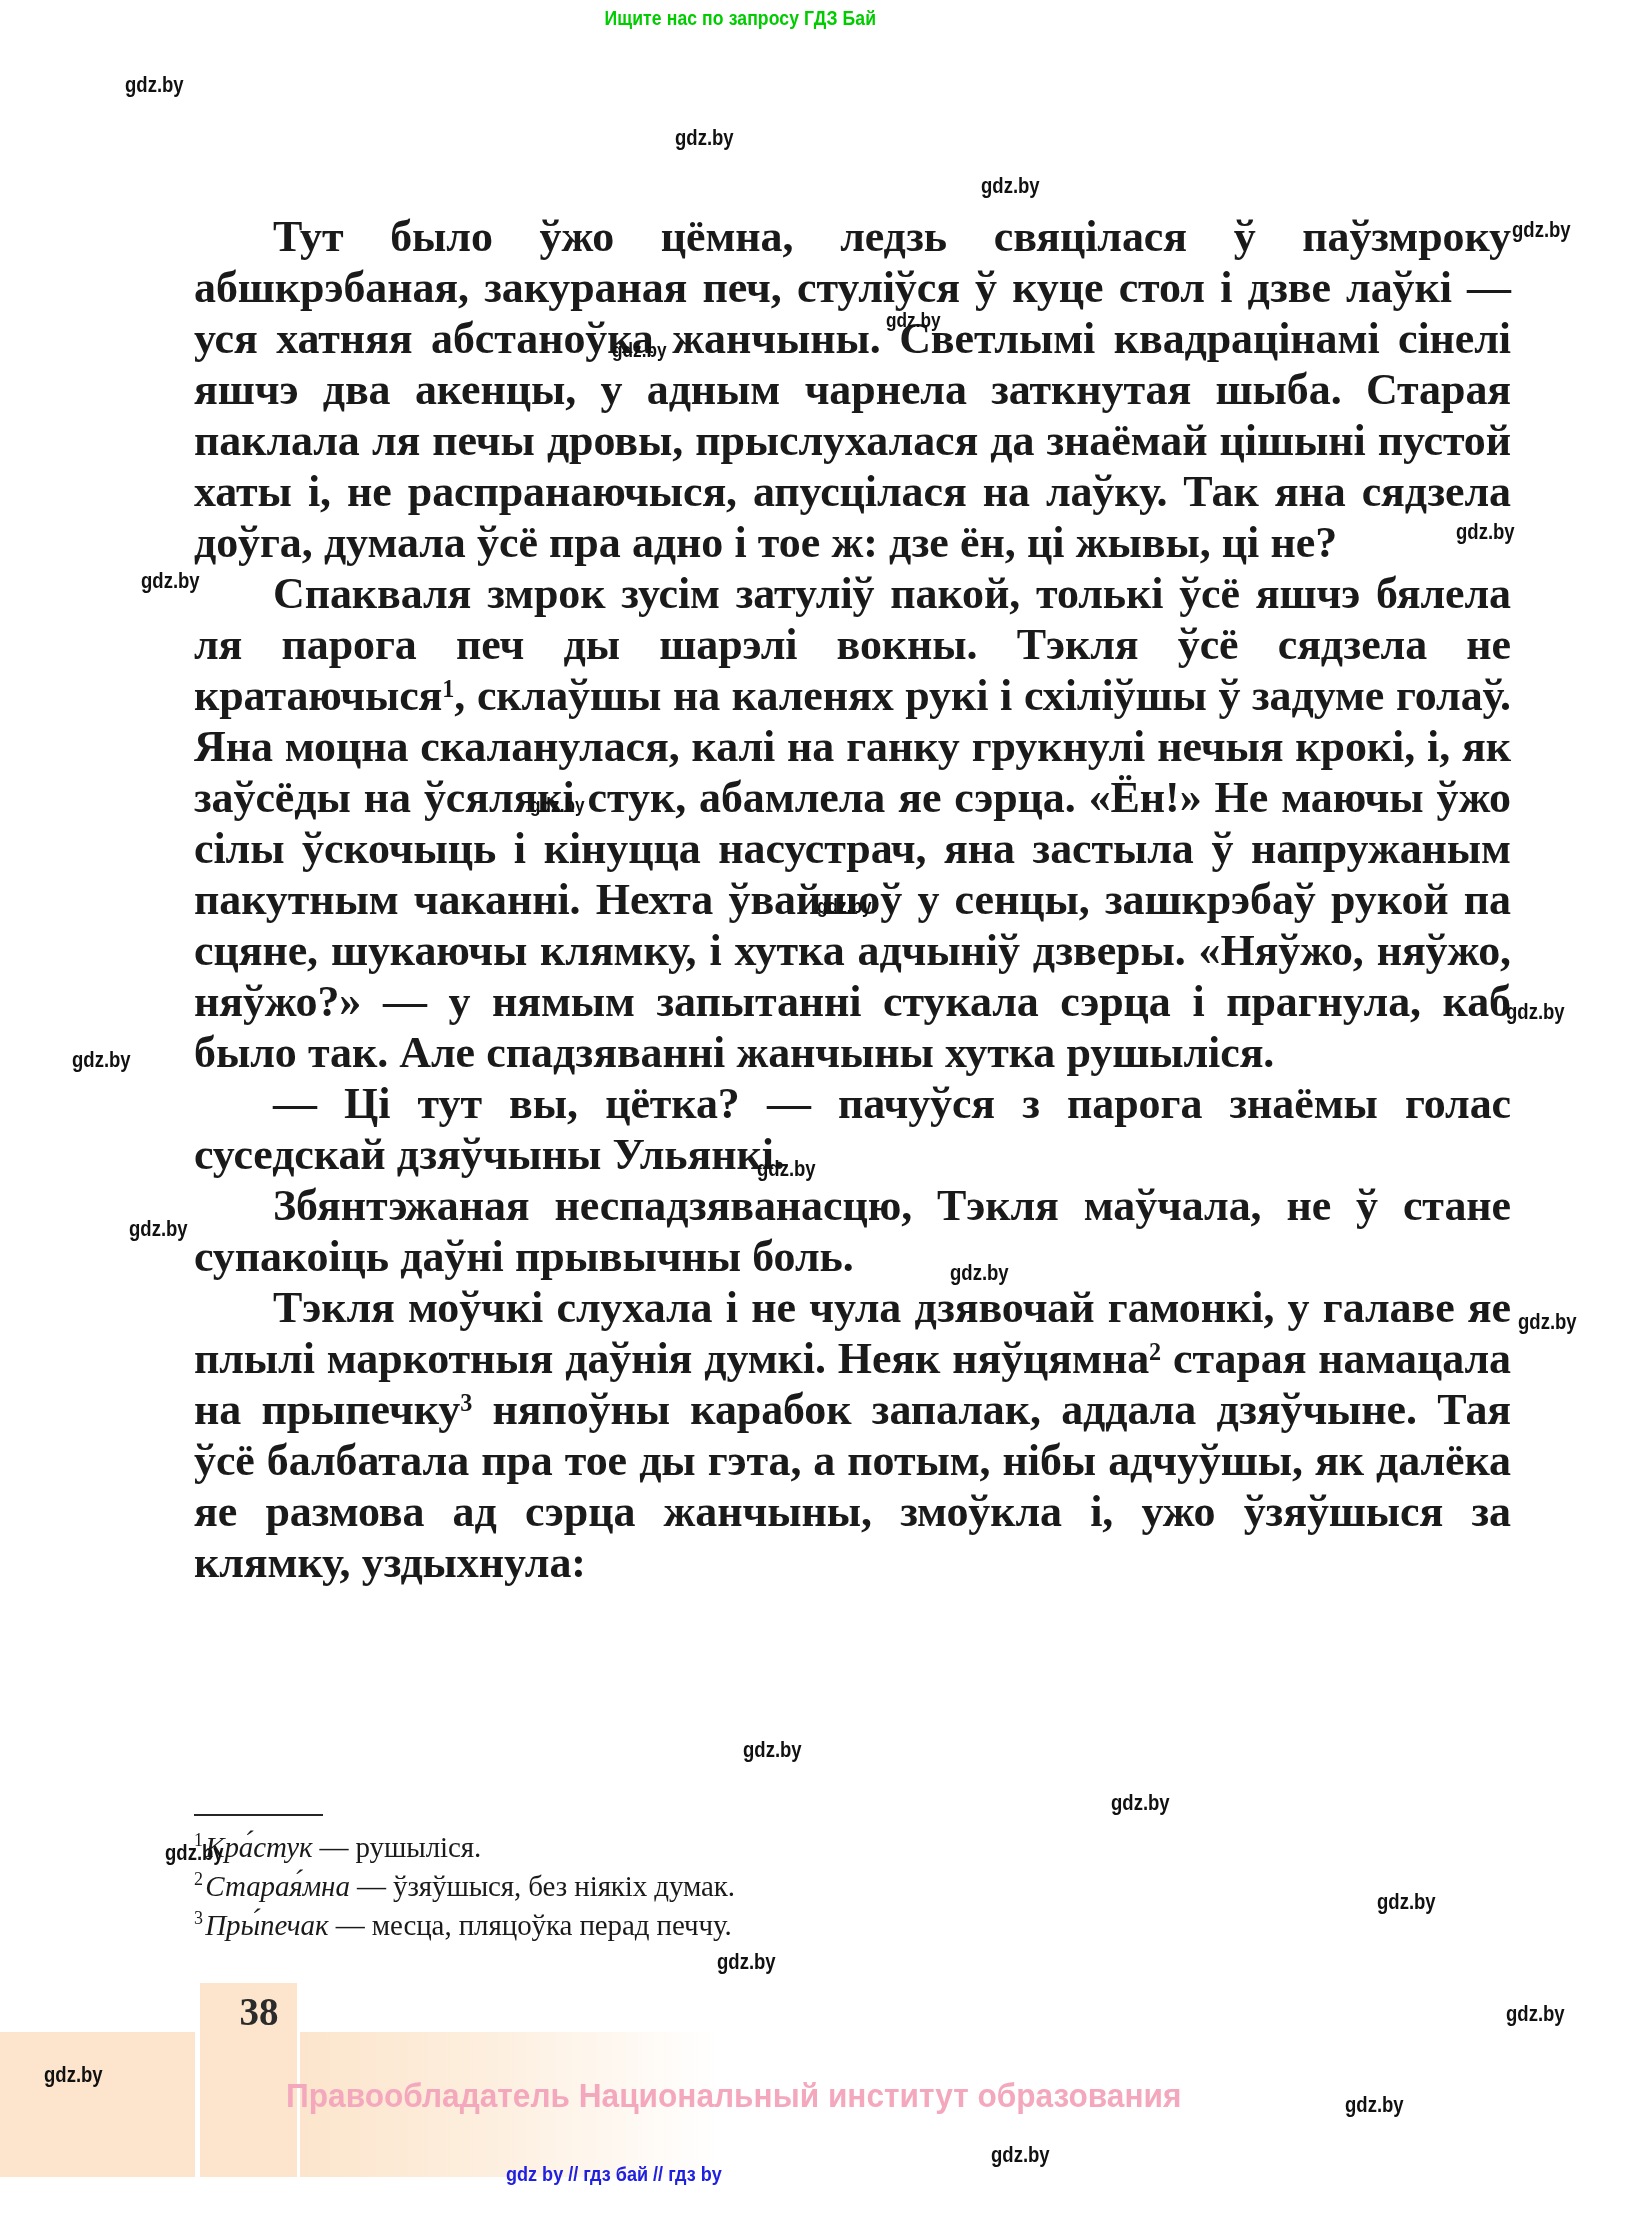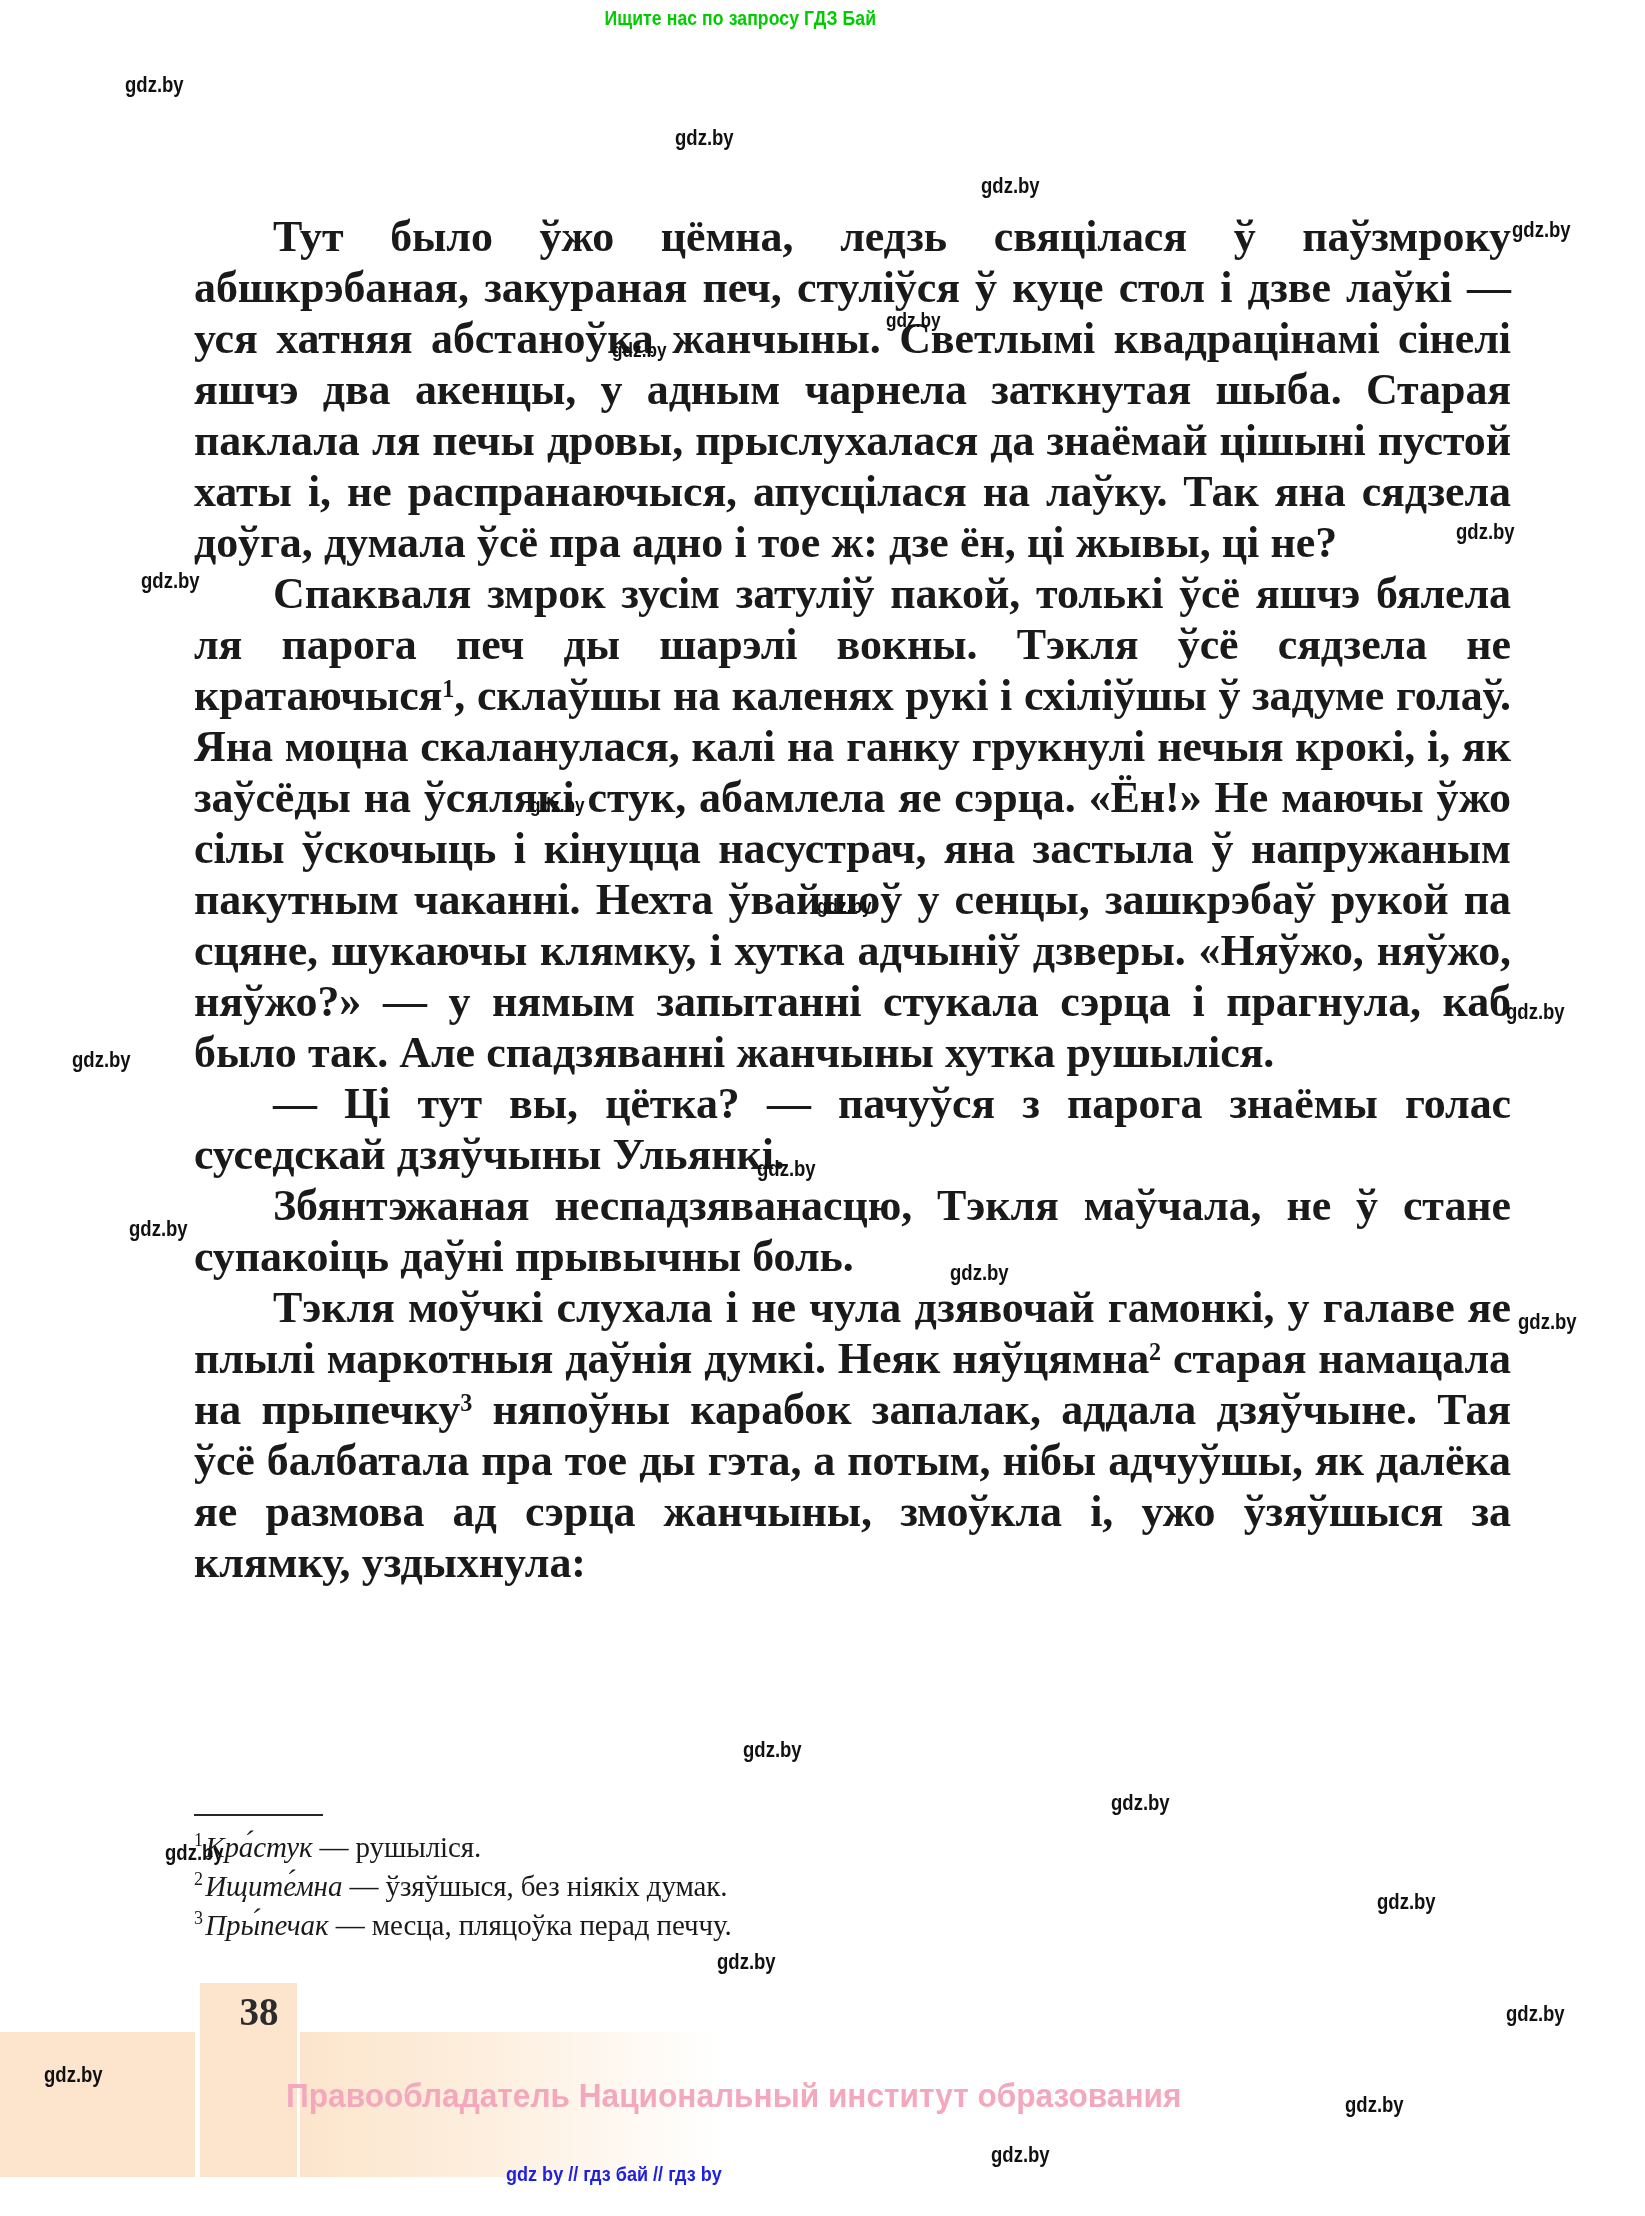--- a/index.html
+++ b/index.html
@@ -180,21 +180,21 @@
 <div id="footnotes">
   <div id="footnote-rule"></div>
 
   <p class="footnote">
     <span class="fn-num">1</span><span class="fn-word">Кра́стук</span>
     <span>—</span>
     <span>рушыліся.</span>
   </p>
 
   <p class="footnote">
-    <span class="fn-num">2</span><span class="fn-word">Ищите́мна</span>
+    <span class="fn-num">2</span><span class="fn-word">Старая́мна</span>
     <span>—</span>
     <span>ўзяўшыся, без ніякіх думак.</span>
   </p>
 
   <p class="footnote">
     <span class="fn-num">3</span><span class="fn-word">Пры́печак</span>
     <span>—</span>
     <span>месца, пляцоўка перад печчу.</span>
   </p>
 </div>

